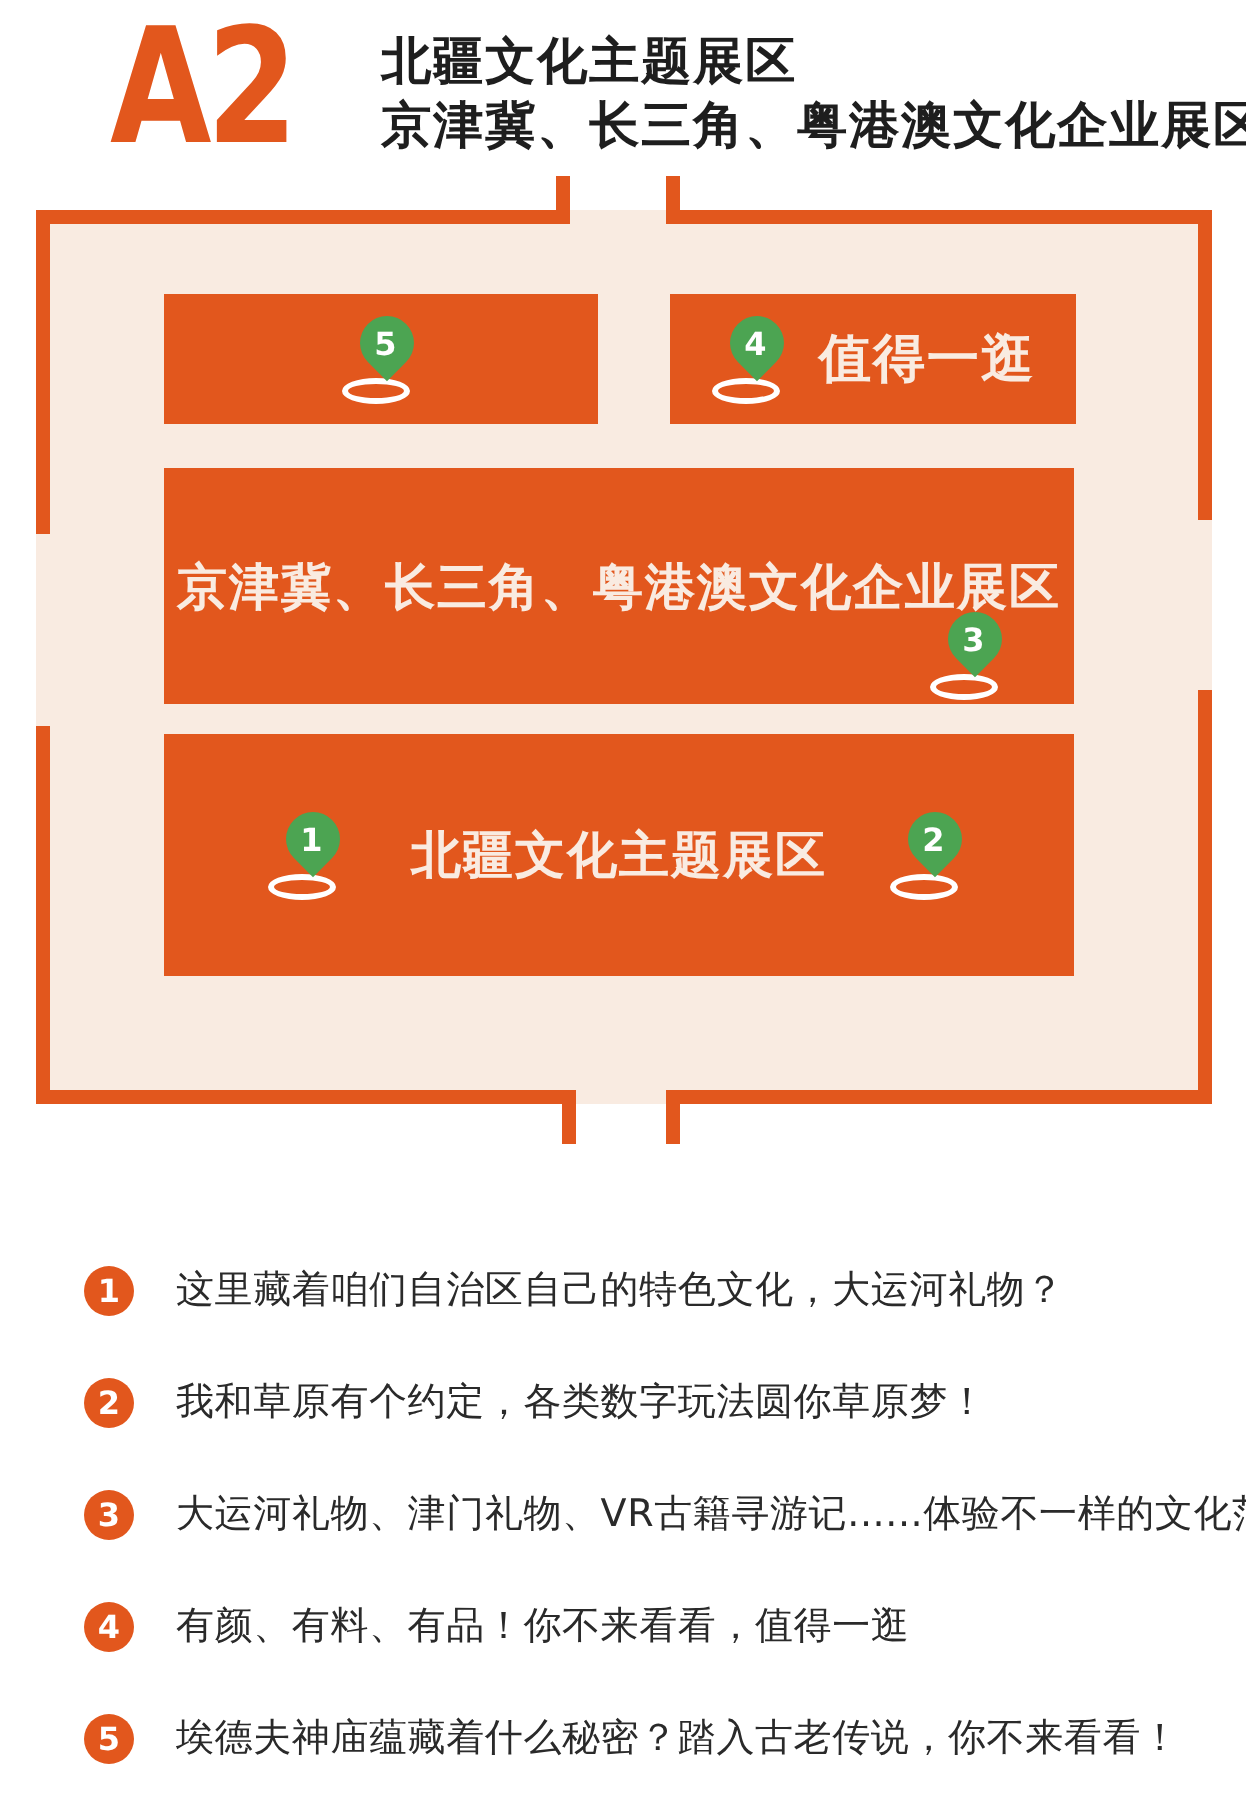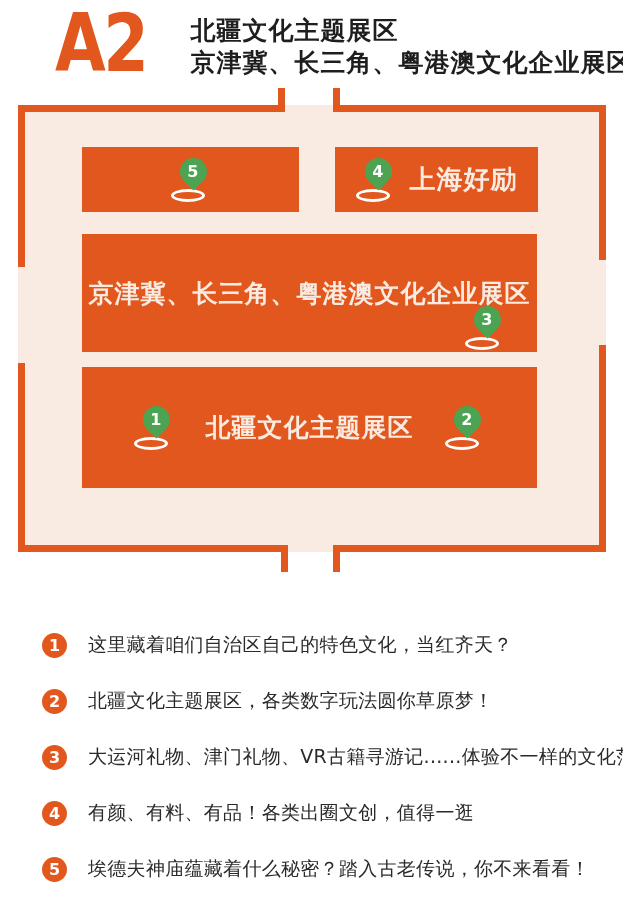--- a/index.html
+++ b/index.html
@@ -110,21 +110,21 @@
     </span>
   </div>
 
   <div class="block block-b">
     <span class="pin">
       <span class="pin-ellipse"></span>
       <span class="pin-balloon">
         <span class="pin-num">4</span>
       </span>
     </span>
-    <span class="block-label">上海好励</span>
+    <span class="block-label">值得一逛</span>
   </div>
 
   <div class="block block-c">
     <span class="block-label">京津冀、长三角、粤港澳文化企业展区</span>
     <span class="pin">
       <span class="pin-ellipse"></span>
       <span class="pin-balloon">
         <span class="pin-num">3</span>
       </span>
     </span>
@@ -143,31 +143,31 @@
       <span class="pin-balloon">
         <span class="pin-num">2</span>
       </span>
     </span>
   </div>
 </div>
 
 <div class="legend">
   <div class="legend-row">
     <span class="legend-num">1</span>
-    <span class="legend-text">这里藏着咱们自治区自己的特色文化，当红齐天？</span>
+    <span class="legend-text">这里藏着咱们自治区自己的特色文化，大运河礼物？</span>
   </div>
   <div class="legend-row">
     <span class="legend-num">2</span>
-    <span class="legend-text">北疆文化主题展区，各类数字玩法圆你草原梦！</span>
+    <span class="legend-text">我和草原有个约定，各类数字玩法圆你草原梦！</span>
   </div>
   <div class="legend-row">
     <span class="legend-num">3</span>
     <span class="legend-text">大运河礼物、津门礼物、VR古籍寻游记......体验不一样的文化范儿</span>
   </div>
   <div class="legend-row">
     <span class="legend-num">4</span>
-    <span class="legend-text">有颜、有料、有品！各类出圈文创，值得一逛</span>
+    <span class="legend-text">有颜、有料、有品！你不来看看，值得一逛</span>
   </div>
   <div class="legend-row">
     <span class="legend-num">5</span>
     <span class="legend-text">埃德夫神庙蕴藏着什么秘密？踏入古老传说，你不来看看！</span>
   </div>
 </div>
 
 </body></html>

